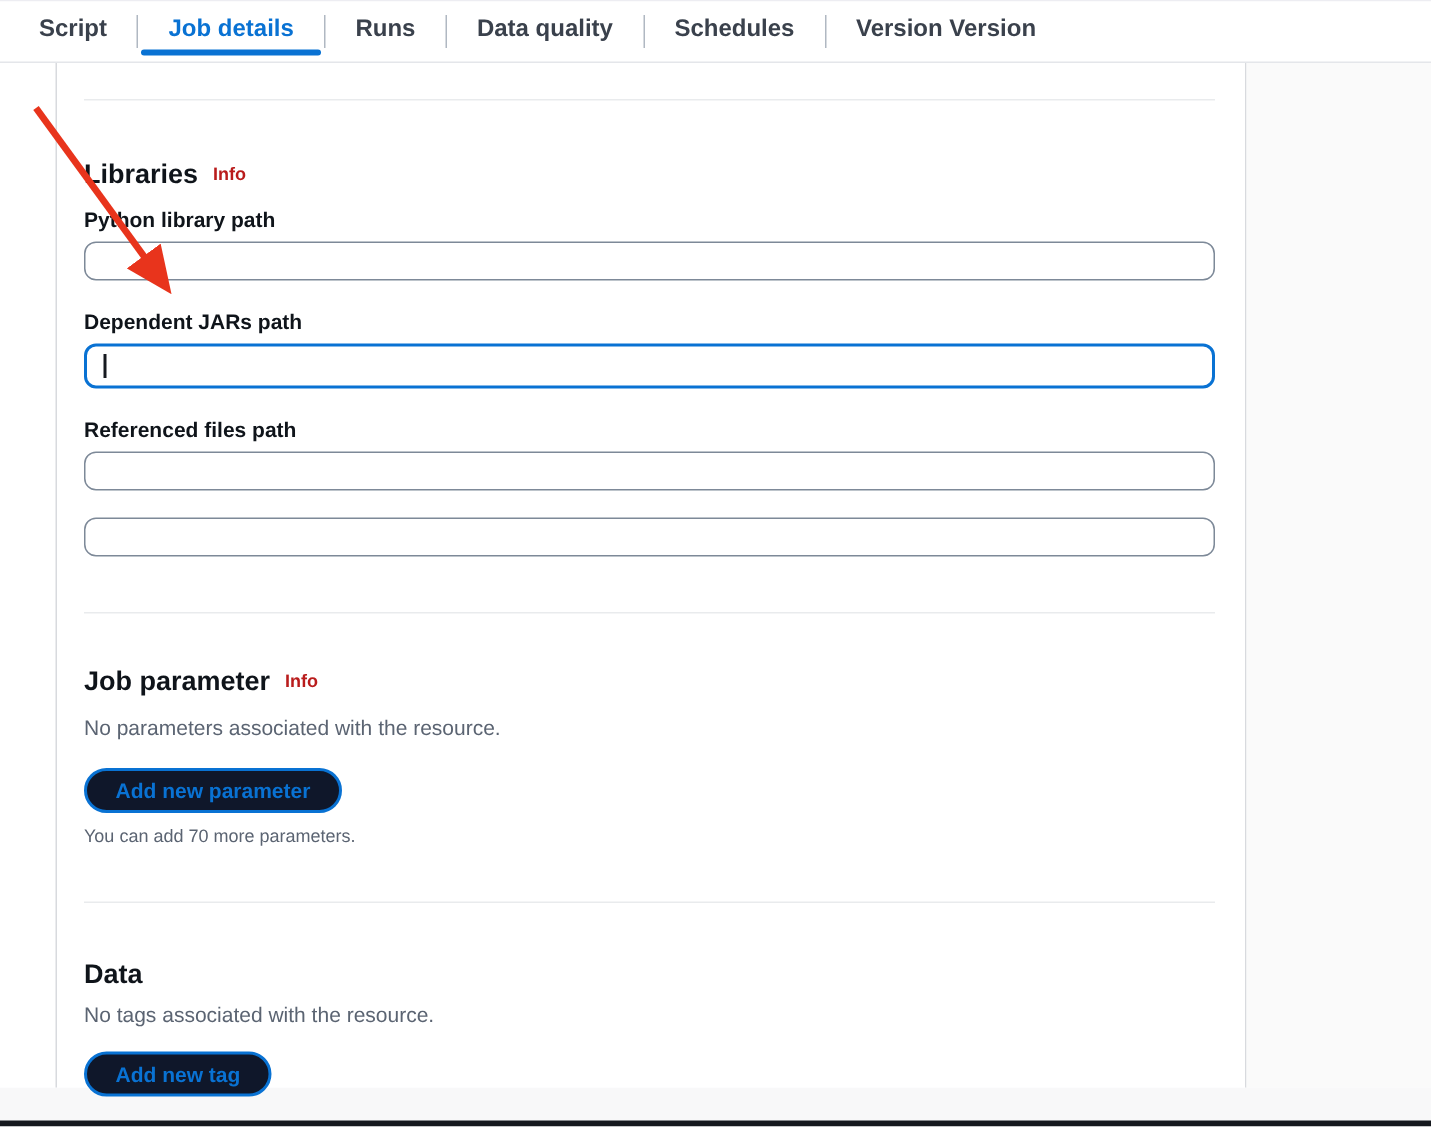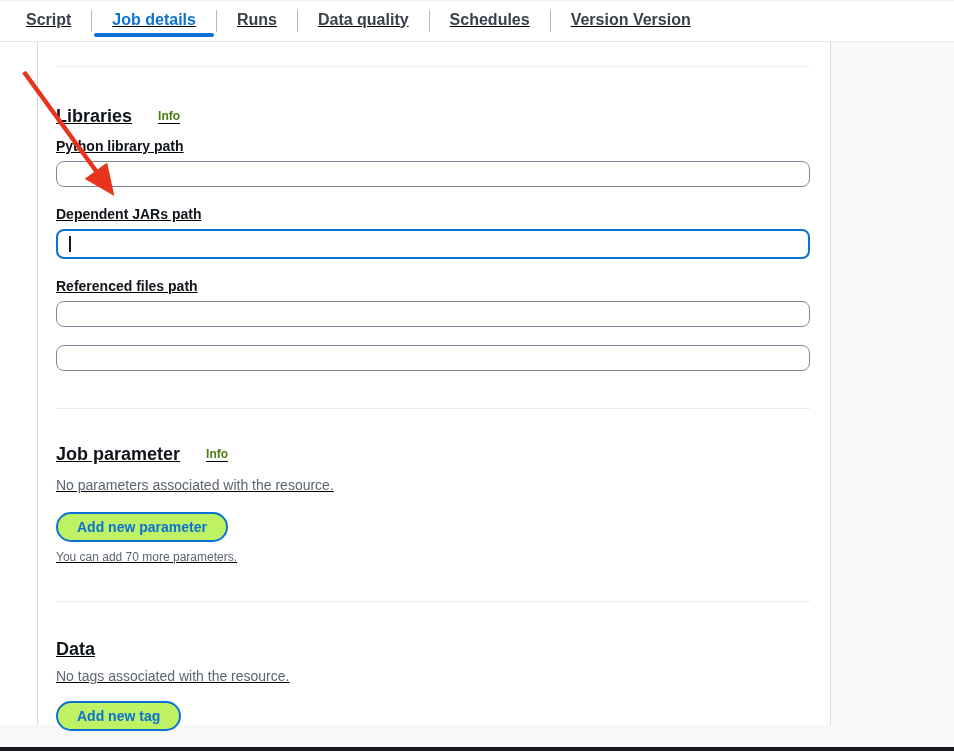--- a/index.html
+++ b/index.html
@@ -1,18 +1,18 @@
 <!DOCTYPE html>
 <html><head>
 <meta charset="utf-8">
 <style>
   * { margin:0; padding:0; box-sizing:border-box; }
   html,body { width:954px; height:753px; background:#ffffff; overflow:hidden;
               font-family:"Liberation Sans", sans-serif; }
-  .page { position:relative; width:954px; height:572px; border-top:1px solid #ededf2;text-decoration:underline; }
+  .page { position:relative; width:954px; height:572px; border-top:1px solid #ededf2; }
 
   
   .tabbar { height:41px; display:flex; align-items:stretch; padding-left:6px;
             border-bottom:1px solid #e4e6ea; background:#fff; position:relative; z-index:2; }
   .tab { position:relative; display:flex; align-items:center; padding:0 20px 3px 20px;
          font-size:16px; font-weight:700; color:#3a414c; cursor:pointer; white-space:nowrap; }
   .tab.active { color:#0972d3; }
   .tab.active::after { content:""; position:absolute; left:2px; right:2px; bottom:4px;
                        height:4px; border-radius:2px; background:#0972d3; }
   .tabsep { width:1px; height:22px; background:#b0b8c2; align-self:center; }
@@ -21,35 +21,35 @@
   .main { display:flex; height:683px; }
   .left-margin { width:37px; background:#fff; }
   .panel { width:794px; background:#fff; border-left:1px solid #d8dade; border-right:1px solid #d8dade;
            padding:0 20px 0 18px; }
   .gutter { flex:1; background:#fafafa; }
 
   .divider { border:none; border-top:1px solid #e9ebed; height:0; }
   .divider.top { margin-top:24px; }
 
   .section-heading { font-size:18px; font-weight:700; color:#0f141a; line-height:22px; }
-  .info-link { font-size:12px; font-weight:700; color:#4d7c0f; margin-left:26px;
+  .info-link { font-size:12px; font-weight:700; color:#b91c1c; margin-left:10px;
                text-decoration:none; position:relative; top:-2px; cursor:pointer; }
 
   .field { margin-top:18px; }
   .field-label { display:block; font-size:14px; font-weight:700; color:#0f141a; line-height:18px; }
   .textbox { margin-top:6px; width:100%; height:26px; border:1px solid #7d8998; border-radius:8px;
              background:#fff; display:flex; align-items:center; cursor:text; }
   .textbox.focused { height:30px; border:2px solid #0972d3; }
   .caret { width:1.5px; height:16px; background:#16191f; margin-left:11px; }
 
   .heading-libraries { margin-top:38px; }
   .divider.after-libraries { margin-top:37px; }
   .heading-jobparams { margin-top:34px; }
   .empty-text { margin-top:9px; font-size:14px; color:#5b6472; line-height:18px; }
-  .pill-button { margin-top:18px; display:inline-block; background:#bef264; color:#0972d3;
+  .pill-button { margin-top:18px; display:inline-block; background:#0f172a; color:#0972d3;
                  border:2px solid #0972d3; border-radius:16px; padding:4px 19px;
                  font-size:14px; font-weight:700; font-family:inherit; line-height:18px; cursor:pointer; }
   .hint-text { margin-top:8px; font-size:12px; color:#5b6472; }
   .divider.after-params { margin-top:37px; }
   .heading-tags { margin-top:36px; }
   .tags-button { margin-top:16px; }
 
   
   .bottom-strip { height:22px; background:#f8f8f9; }
   .black-bar { height:4px; background:#15181e; }

